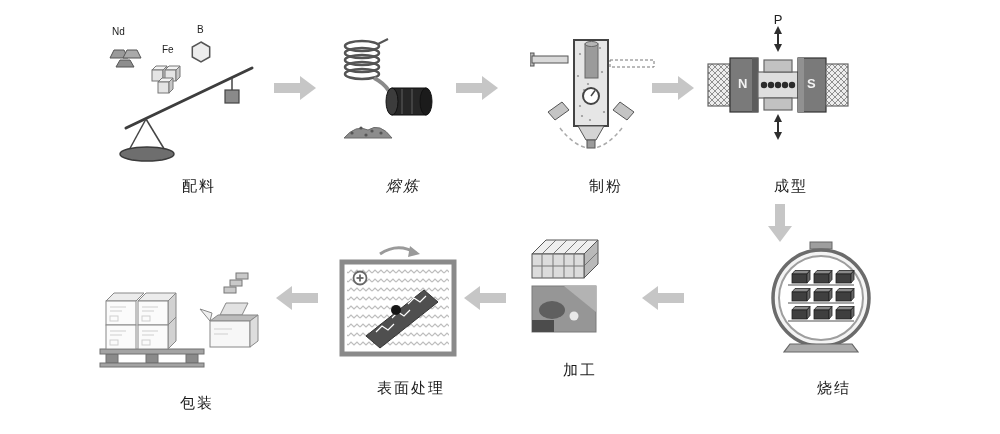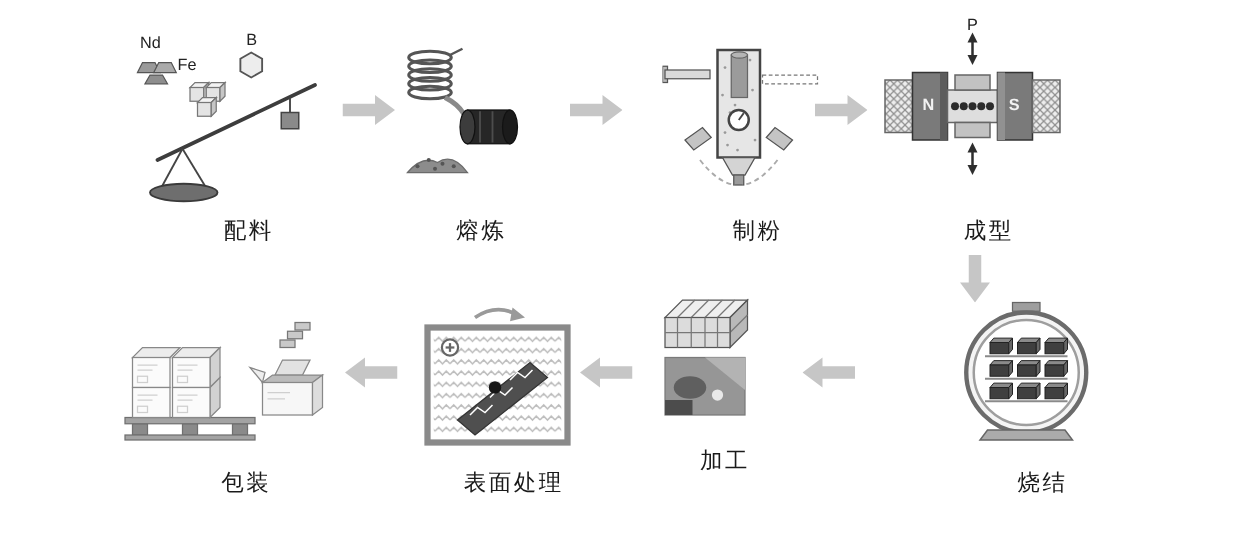--- a/index.html
+++ b/index.html
@@ -6,38 +6,38 @@
   .canvas{
     position:relative;width:1000px;height:434px;background:#ffffff;
     font-family:"Liberation Sans",sans-serif;overflow:hidden;
   }
   .step{
     position:absolute;display:flex;flex-direction:column;
     align-items:center;justify-content:space-between;
   }
   .icon-wrap{position:relative;flex:0 0 auto;}
   .step-label{
-    font-size:18px;color:#1a1a1a;letter-spacing:2px;
+    font-size:15px;color:#1a1a1a;letter-spacing:2px;
     text-align:left;white-space:nowrap;margin-left:26px;
   }
-  .mat-label{position:absolute;font-size:13px;color:#222;}
+  .mat-label{position:absolute;font-size:10px;color:#222;}
   .pole-label{position:absolute;font-size:13px;font-weight:bold;color:#f2f2f2;}
   .p-label{position:absolute;font-size:13px;color:#222;left:50%;transform:translateX(-50%);top:-4px;}
   .arrow{position:absolute;}
   .arrow svg polygon{fill:var(--arrow,#c6c6c6);}
 </style>
 </head>
 <body>
 
 <div class="canvas">
 
   <div class="step" style="left:102px;top:24px;width:168px;height:172px;">
     <div class="icon-wrap" style="width:168px;height:148px;">
       <span class="mat-label" style="left:10px;top:2px;">Nd</span>
-      <span class="mat-label" style="left:40px;top:20px;">Fe</span>
+      <span class="mat-label" style="left:60px;top:20px;">Fe</span>
       <span class="mat-label" style="left:95px;top:0px;">B</span>
       <svg width="168" height="148" viewBox="0 0 168 148">
 
         <g>
           <polygon points="8,34 12,26 22,26 26,34" fill="#9a9a9a" stroke="#555" stroke-width="1"></polygon>
           <polygon points="21,34 25,26 35,26 39,34" fill="#aaaaaa" stroke="#555" stroke-width="1"></polygon>
           <polygon points="14,43 18,36 28,36 32,43" fill="#8e8e8e" stroke="#555" stroke-width="1"></polygon>
         </g>
 
         <g stroke="#777" stroke-width="1">
@@ -60,21 +60,21 @@
           <rect x="123" y="66" width="14" height="13" fill="#8a8a8a" stroke="#444" stroke-width="1.2"></rect>
           <line x1="44" y1="95" x2="26" y2="128" stroke="#444" stroke-width="1.5"></line>
           <line x1="44" y1="95" x2="64" y2="128" stroke="#444" stroke-width="1.5"></line>
           <ellipse cx="45" cy="130" rx="27" ry="7" fill="#6e6e6e" stroke="#3a3a3a" stroke-width="1.5"></ellipse>
         </g>
       </svg>
     </div>
     <div class="step-label">配料</div>
   </div>
 
-  <div class="step" style="left:310px;top:36px;width:124px;height:160px;">
+  <div class="step" style="left:328px;top:36px;width:124px;height:160px;font-style:italic;">
     <div class="icon-wrap" style="width:124px;height:112px;">
       <svg width="124" height="112" viewBox="0 0 124 112">
         <g fill="none" stroke="#555" stroke-width="2.5">
           <ellipse cx="34" cy="10" rx="17" ry="5"></ellipse>
           <ellipse cx="34" cy="17" rx="17" ry="5"></ellipse>
           <ellipse cx="34" cy="24" rx="17" ry="5"></ellipse>
           <ellipse cx="34" cy="31" rx="17" ry="5"></ellipse>
           <ellipse cx="34" cy="38" rx="17" ry="5"></ellipse>
           <line x1="50" y1="8" x2="60" y2="3" stroke-width="2"></line>
         </g>
@@ -281,21 +281,21 @@
           <path d="M 40,92 L 46,86 L 52,90 L 58,84" stroke="#ffffff" stroke-width="1.2" fill="none"></path>
           <path d="M 56,78 L 62,72 L 68,76 L 74,70" stroke="#ffffff" stroke-width="1.2" fill="none"></path>
           <path d="M 72,64 L 78,58 L 84,62 L 90,56" stroke="#ffffff" stroke-width="1.2" fill="none"></path>
           <circle cx="60" cy="70" r="5" fill="#161616"></circle>
         </g>
       </svg>
     </div>
     <div class="step-label">表面处理</div>
   </div>
 
-  <div class="step" style="left:98px;top:242px;width:172px;height:156px;">
+  <div class="step" style="left:98px;top:257px;width:172px;height:156px;">
     <div class="icon-wrap" style="width:172px;height:118px;">
       <svg width="172" height="118" viewBox="0 0 172 118">
         <g stroke="#707070" stroke-width="1">
           <rect x="8" y="97" width="12" height="9" fill="#8a8a8a"></rect>
           <rect x="48" y="97" width="12" height="9" fill="#8a8a8a"></rect>
           <rect x="88" y="97" width="12" height="9" fill="#8a8a8a"></rect>
           <rect x="2" y="92" width="104" height="5" fill="#a3a3a3"></rect>
           <rect x="2" y="106" width="104" height="4" fill="#a3a3a3"></rect>
         </g>
         <g stroke="#888" stroke-width="1">

